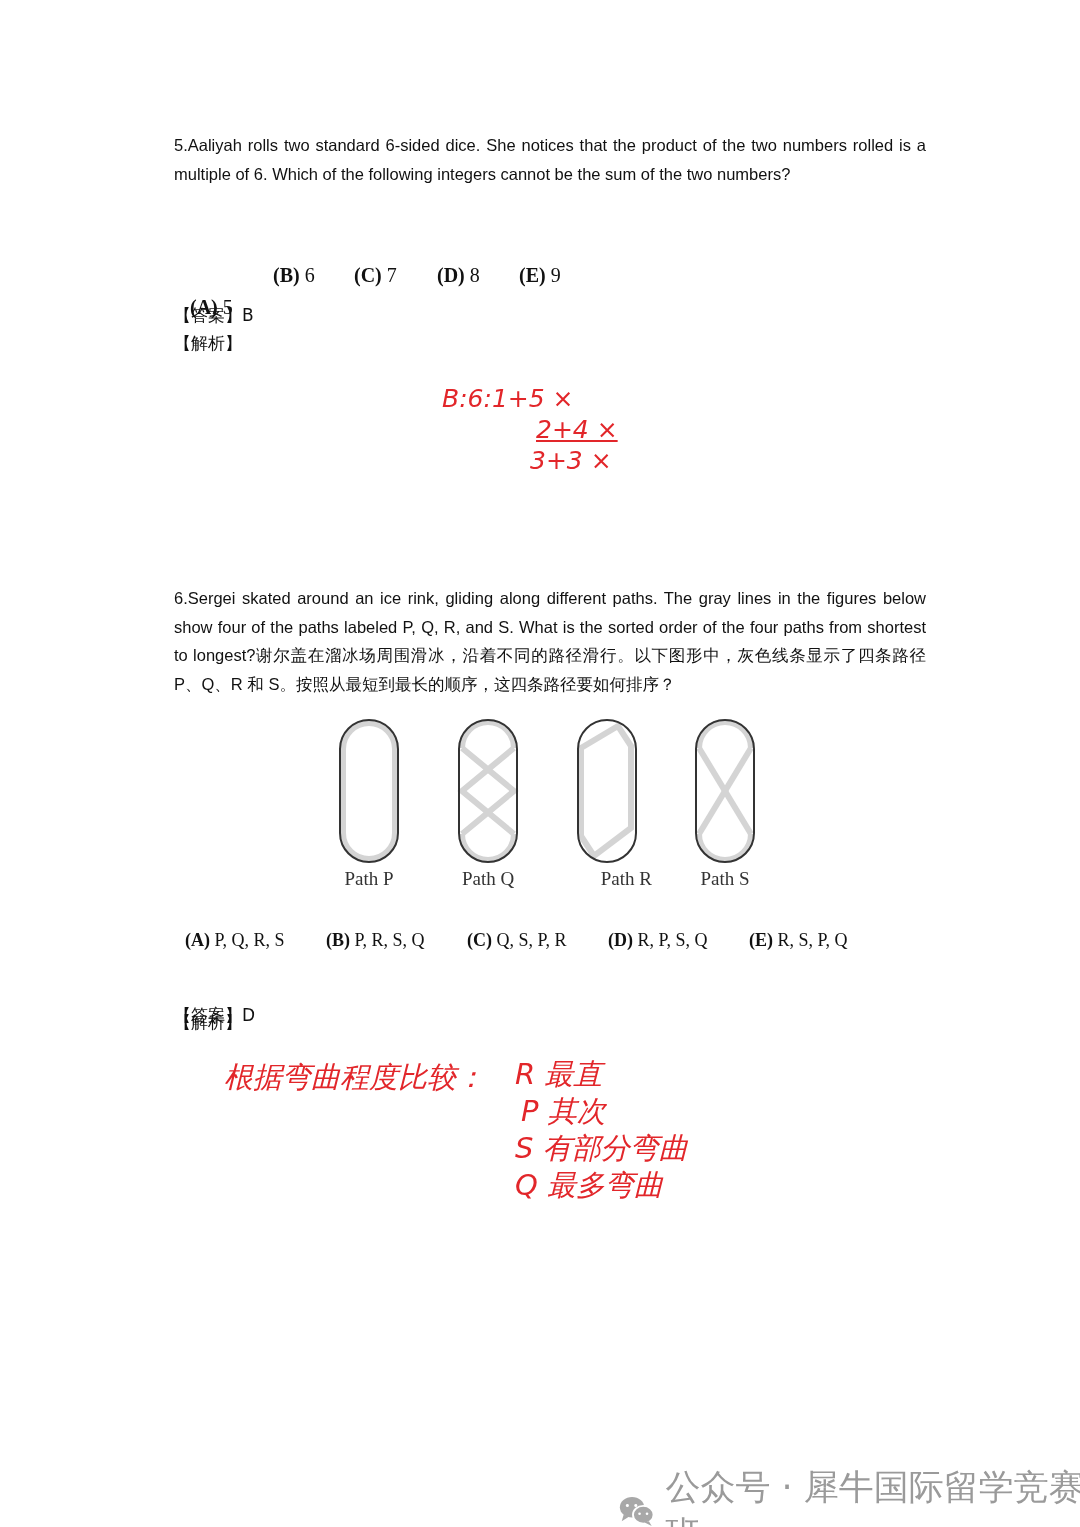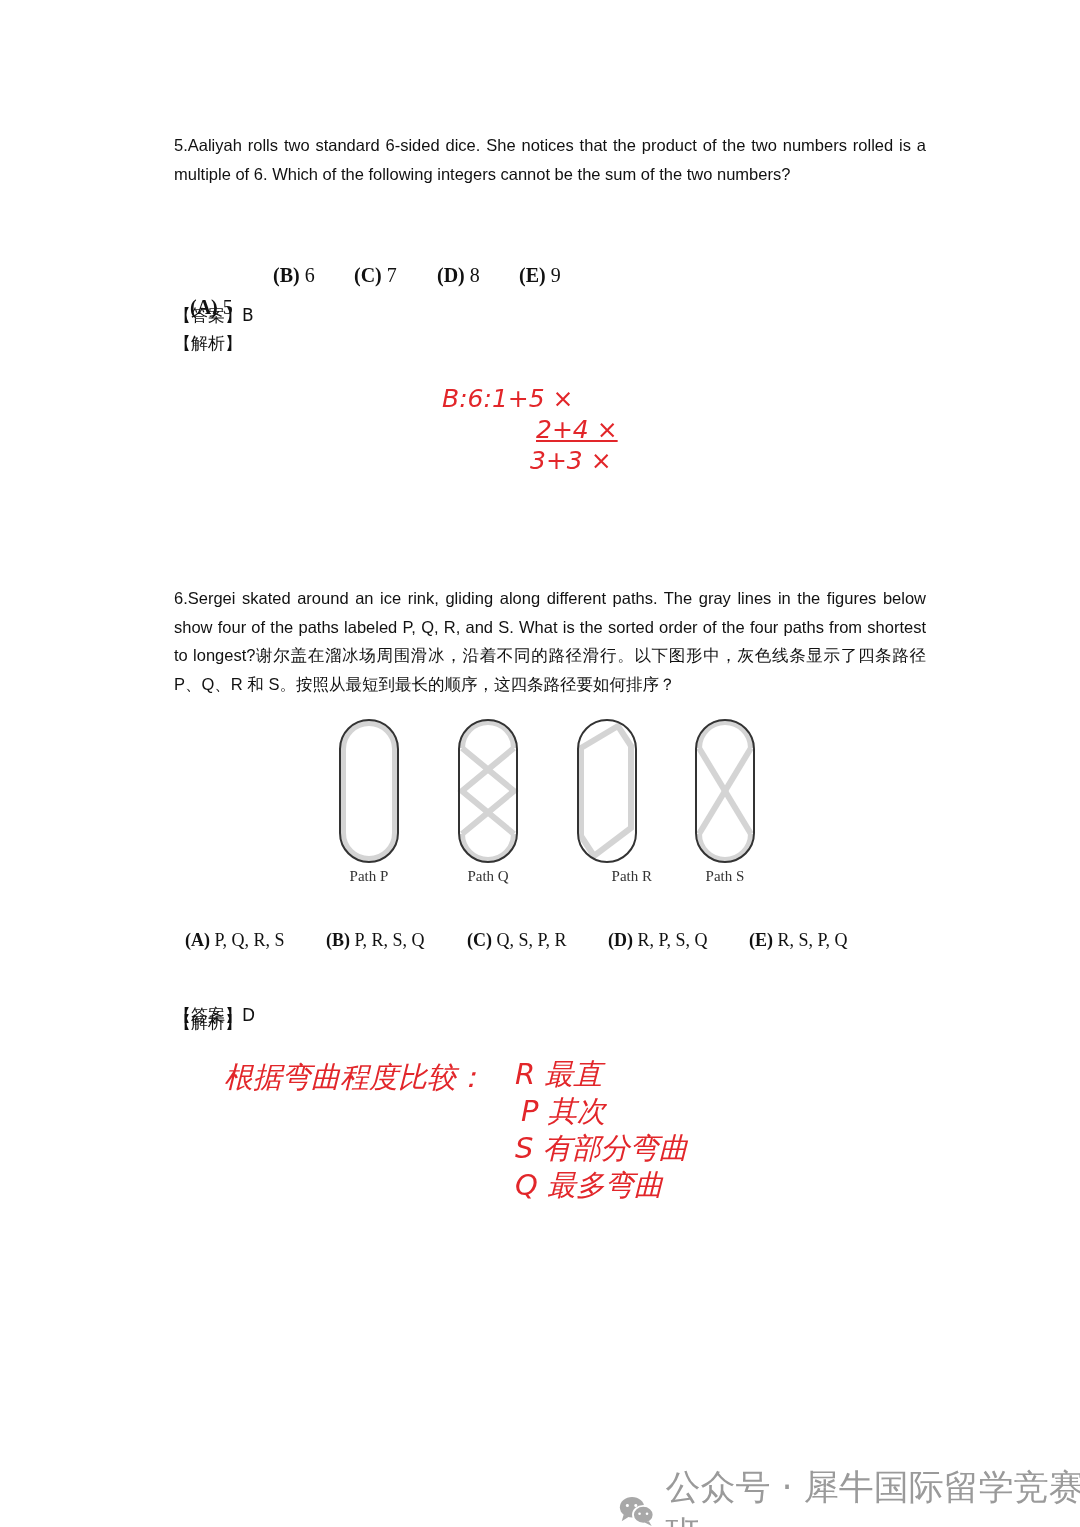--- a/index.html
+++ b/index.html
@@ -26,21 +26,21 @@
     }
     .hand {
       position: absolute; color: #e2262a;
       font-family: "DejaVu Sans", sans-serif;
       font-style: italic; white-space: nowrap;
     }
     .fig { position: absolute; top: 718px; width: 62px; }
     .fig-label {
       position: absolute; top: 868px; width: 90px; text-align: center;
       font-family: "Liberation Serif", "DejaVu Serif", serif;
-      font-size: 15px; color: #333;
+      font-size: 19px; color: #333;
     }
     .watermark {
       position: absolute; left: 608px; top: 1464px;
       display: flex; align-items: center;
       font-family: "DejaVu Sans", sans-serif; font-size: 35px; color: #9a9a9a;
     }
     .watermark svg { margin-right: 10px; }
   </style>
 </head>
 <body>

